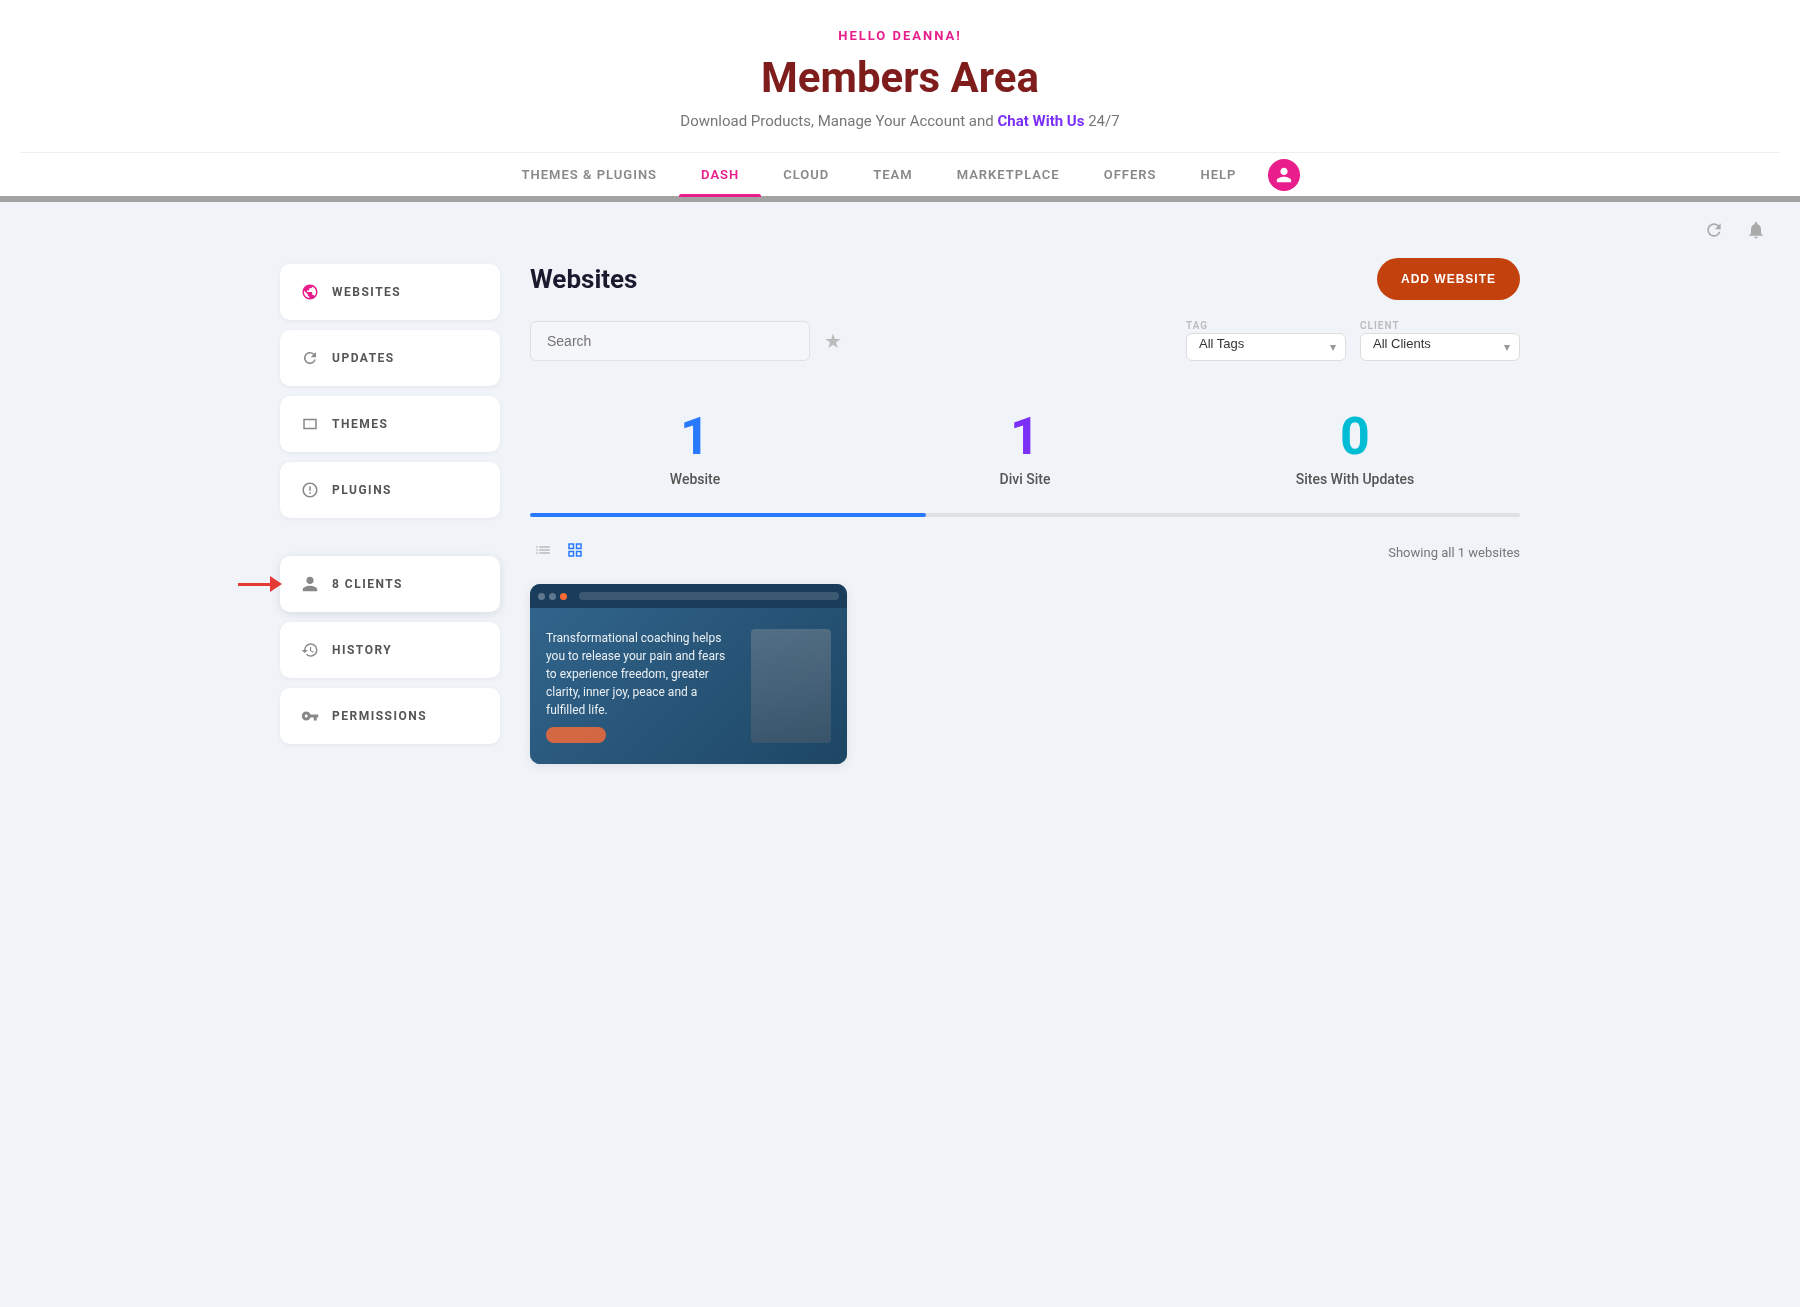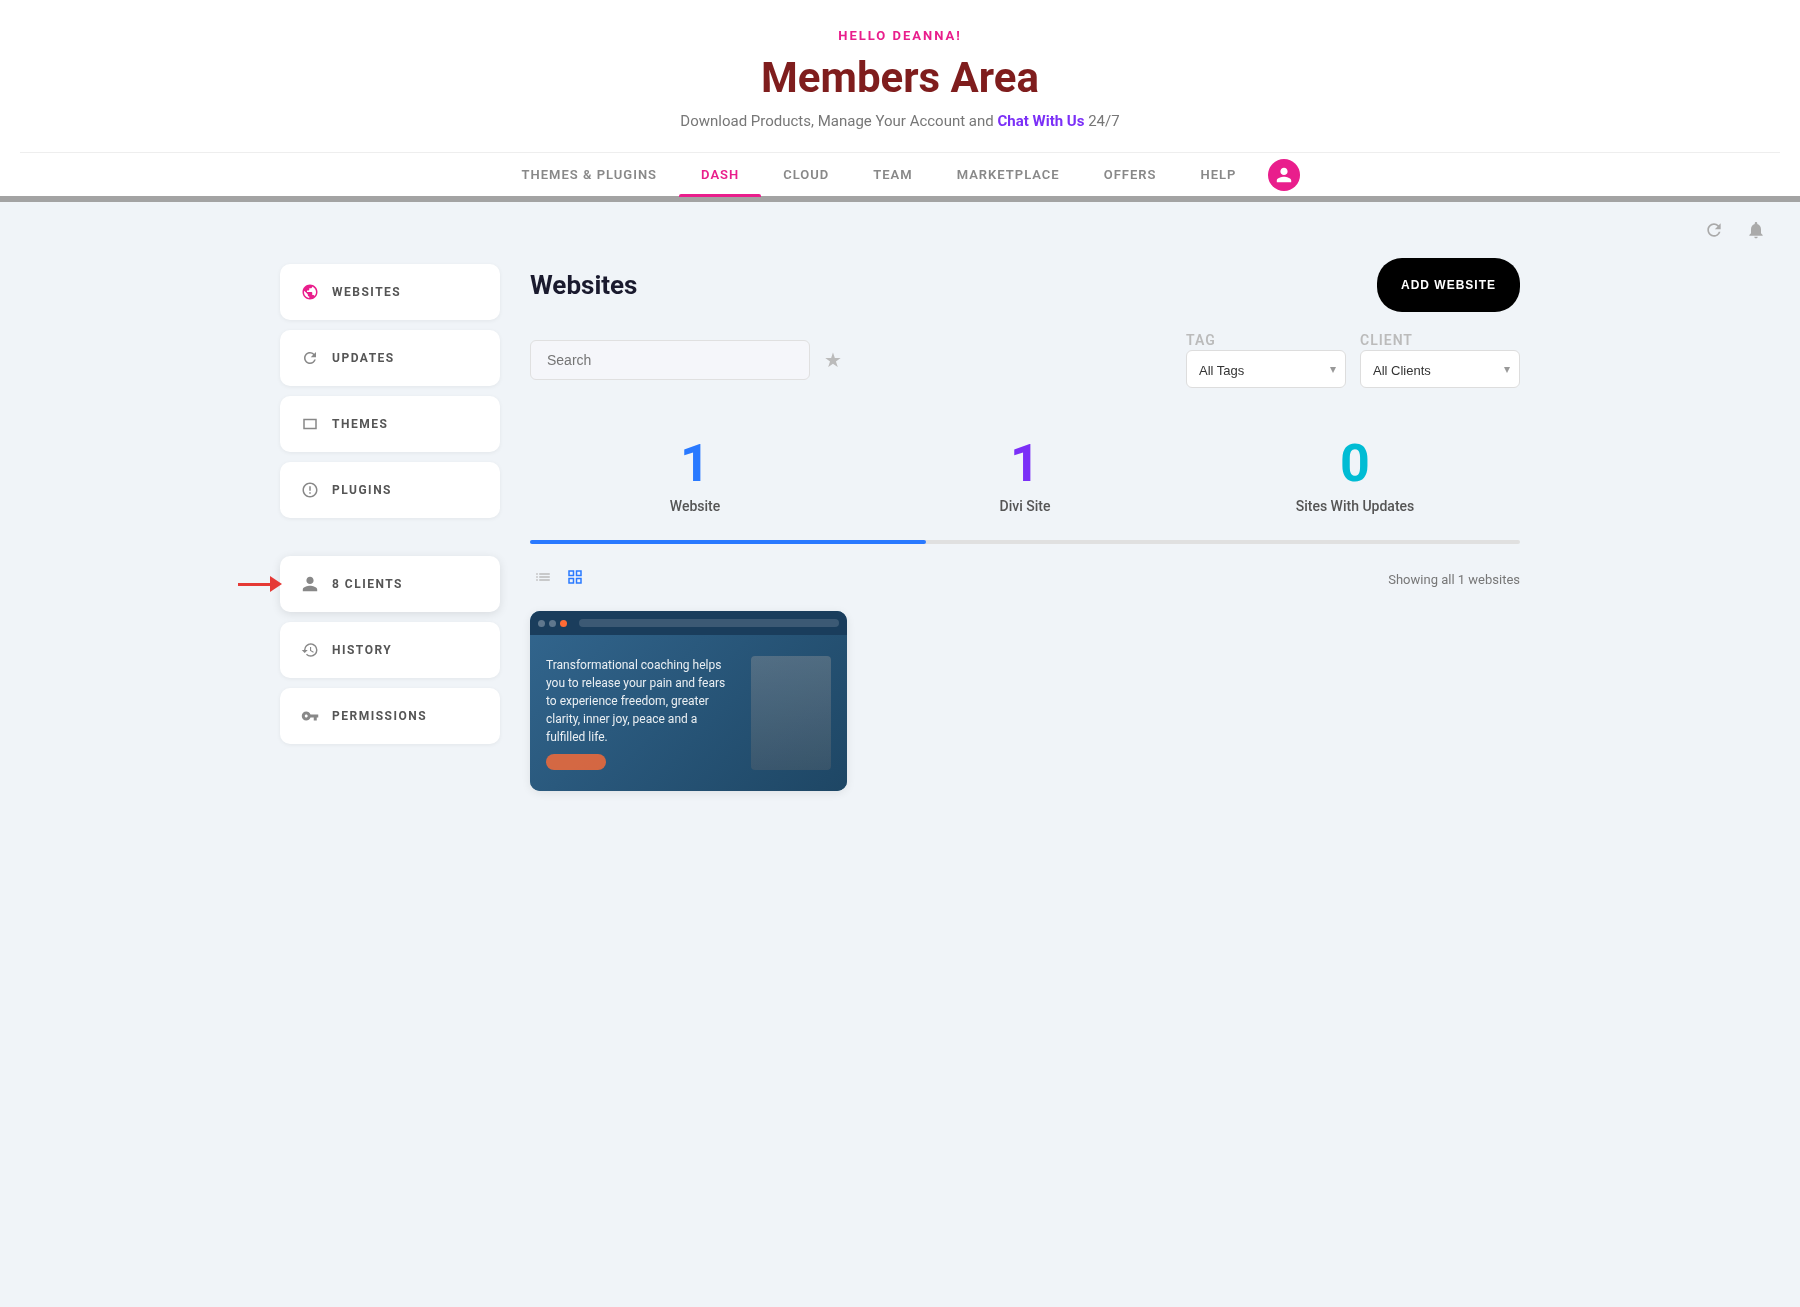--- a/index.html
+++ b/index.html
@@ -189,25 +189,25 @@
       justify-content: space-between;
       align-items: center;
       margin-bottom: 20px;
     }
     .content-title {
       font-size: 26px;
       font-weight: 700;
       color: #1a1a2e;
     }
     .add-btn {
-      background: #000000;
+      background: #c2410c;
       color: #fff;
       border: none;
       border-radius: 25px;
-      padding: 20px 24px;
+      padding: 14px 24px;
       font-size: 12px;
       font-weight: 700;
       letter-spacing: 1px;
       text-transform: uppercase;
       cursor: pointer;
     }
 
     
     .filters-row {
       display: flex;
@@ -231,28 +231,28 @@
       color: #bbb;
       font-size: 20px;
       cursor: pointer;
     }
     .filter-group {
       display: flex;
       flex-direction: column;
       gap: 2px;
     }
     .filter-label-small {
-      font-size: 14px;
+      font-size: 10px;
       color: #bbb;
       font-weight: 600;
       letter-spacing: 1px;
       text-transform: uppercase;
     }
     .filter-select {
-      padding: 12px 32px 9px 12px;
+      padding: 2px 32px 9px 12px;
       border: 1px solid #ddd;
       border-radius: 6px;
       background: #fff;
       font-size: 13px;
       color: #333;
       appearance: none;
       cursor: pointer;
       min-width: 160px;
     }
 

